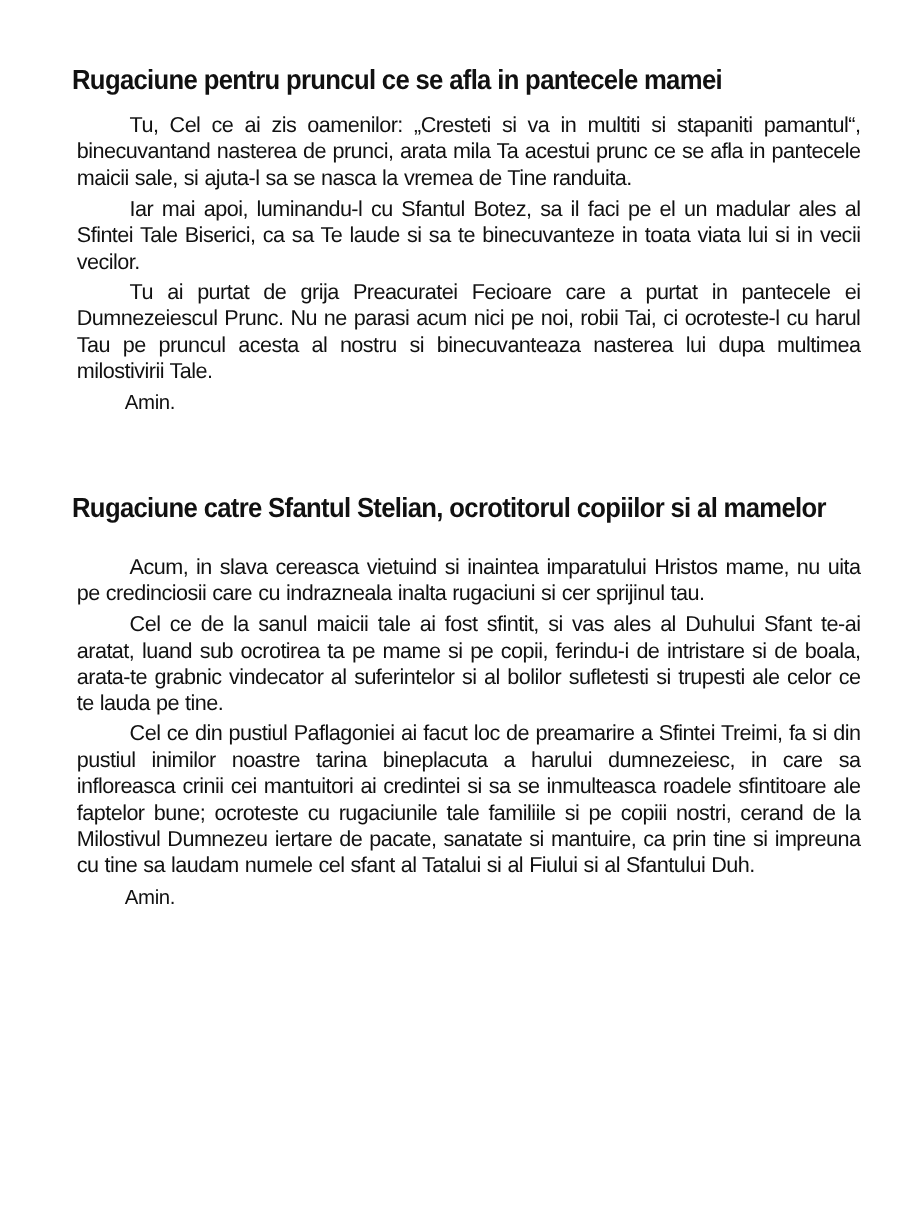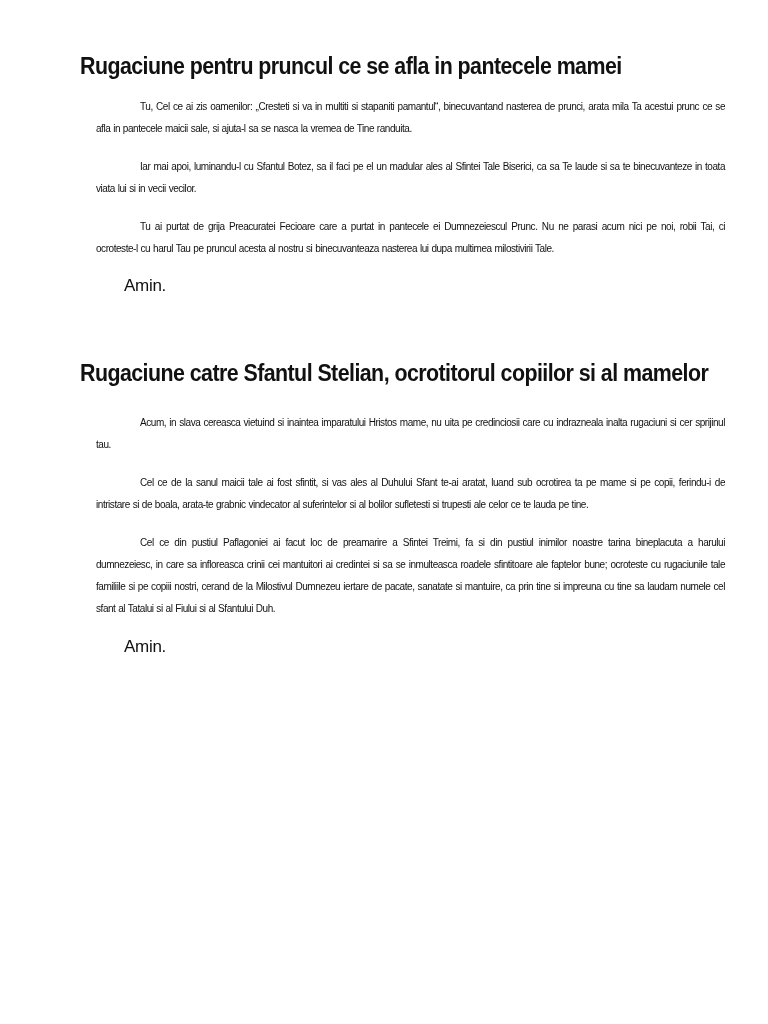--- a/index.html
+++ b/index.html
@@ -1,39 +1,39 @@
 <!DOCTYPE html>
 <html><head>
 <meta charset="utf-8">
 <style>
   html, body { margin: 0; padding: 0; background: #ffffff; }
   body { width: 768px; height: 1024px; position: relative; overflow: hidden; }
   .page {
-    position: absolute; left: 80px; top: 48px; width: 661px;
+    position: absolute; left: 60px; top: 48px; width: 661px;
     color: #111111;
     font-family: "Liberation Sans", sans-serif;
   }
   .title {
     font-weight: bold;
     font-size: 23px;
     line-height: 28px;
     letter-spacing: -0.6px;
     margin: 0;
     transform: scaleX(0.93);
     transform-origin: left center;
     width: 710px;
   }
   .title.t1 { margin-top: 4px; }
   .title.t2 { line-height: 29px; }
   .para {
-    font-size: 10px;
+    font-size: 18px;
     line-height: 21.9px;
     text-align: justify;
     text-indent: 44px;
-    margin: 16px;
+    margin: 4px;
     letter-spacing: -0.45px;
     word-spacing: 0.5px;
   }
   .section1 { margin-top: 14px; }
   .amin { font-size: 17px; line-height: 21.9px; margin: 0; padding-left: 44px; letter-spacing: -0.3px; }
   .spacer { height: 62px; }
   .section2 { margin-top: 24px; }
 </style>
 </head>
 <body>

